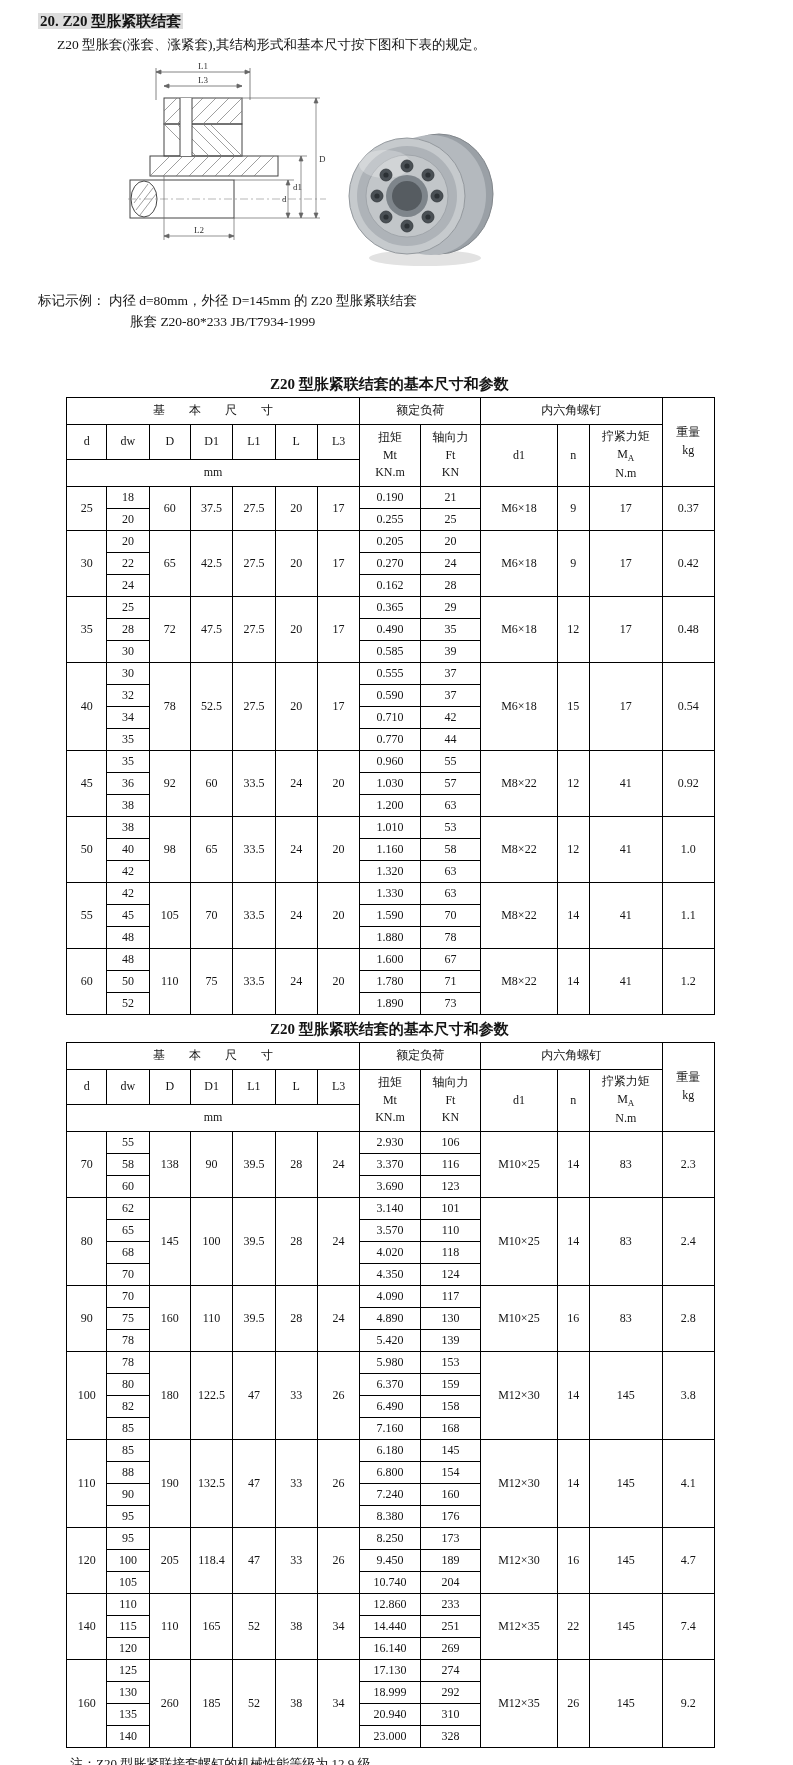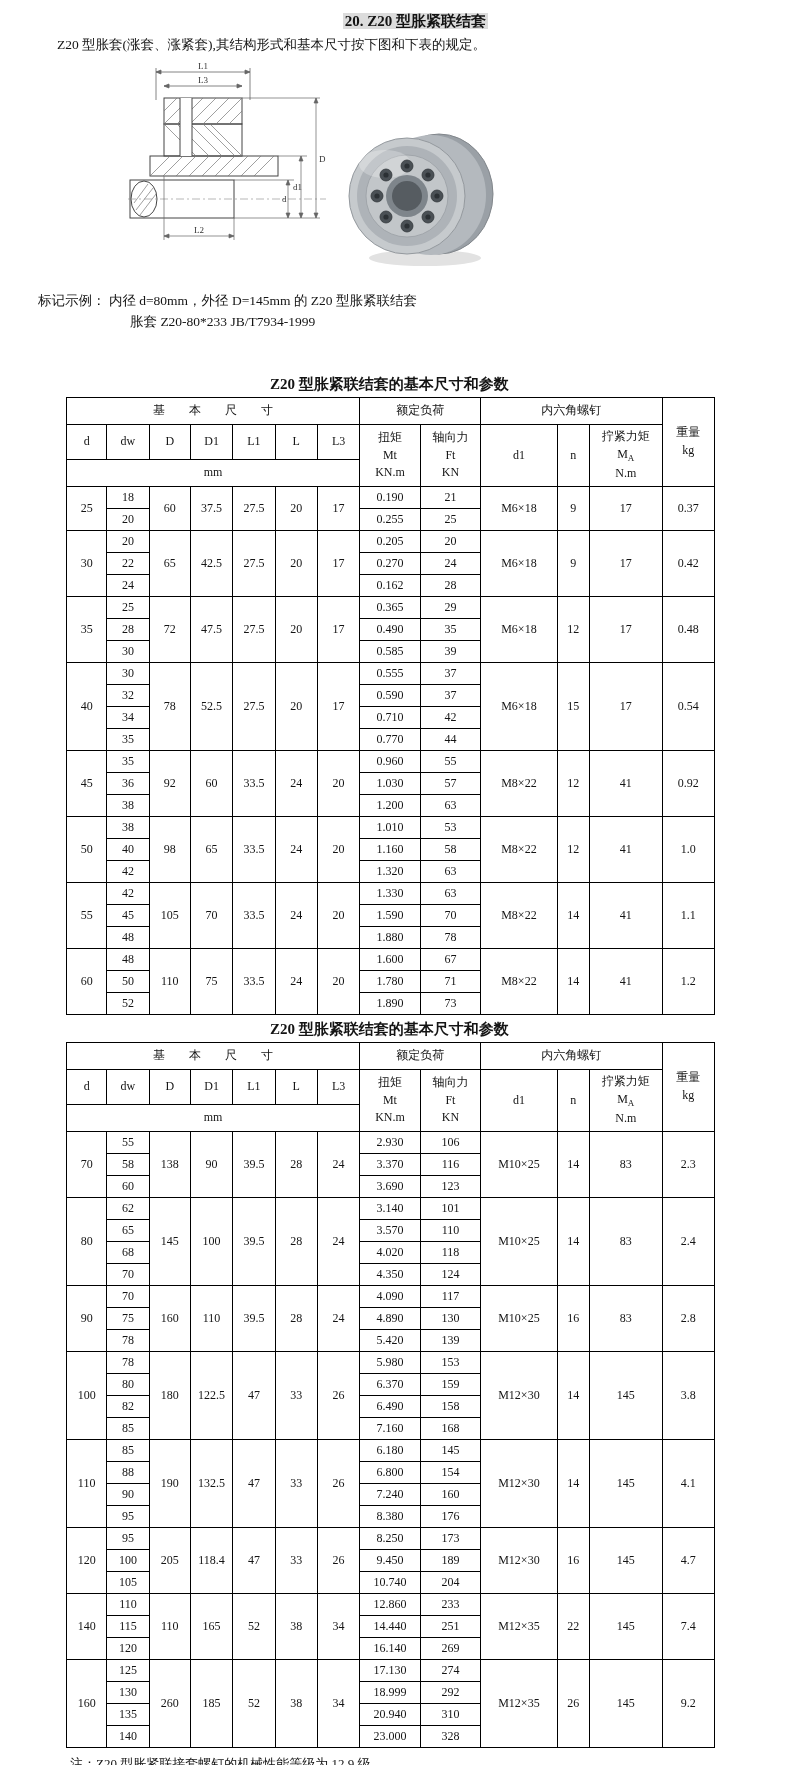--- a/index.html
+++ b/index.html
@@ -1,20 +1,20 @@
 <!DOCTYPE html>
 <html><head>
 <meta charset="utf-8">
 <style>
   html,body{margin:0;padding:0;background:#fff;}
   body{
     width:793px;height:1765px;position:relative;overflow:hidden;
     font-family:"Liberation Serif","DejaVu Serif",serif;color:#141414;
   }
-  .heading{margin:12px 0 0 38px;font-size:15px;font-weight:bold;line-height:1.25;text-align:center;}
+  .heading{margin:12px 0 0 38px;font-size:15px;font-weight:bold;line-height:1.25;}
   .heading .hl{background:#dcdcdc;padding:0 2px;}
   .intro{margin:5px 12px 0 57px;font-size:13.5px;}
   .figure{position:relative;height:222px;margin-top:6px;}
   .drawing{position:absolute;left:128px;top:0;}
   .photo{position:absolute;left:345px;top:66px;}
   .mark{margin:10px 0 0 38px;font-size:13.5px;}
   .mark .mlabel{font-weight:normal;}
   .mark2{margin:3px 0 0 130px;font-size:13.5px;}
   .t-title{width:647px;margin:44px 0 3px 66px;text-align:center;font-size:15px;font-weight:bold;}
   .t-title2{margin-top:5px;}

